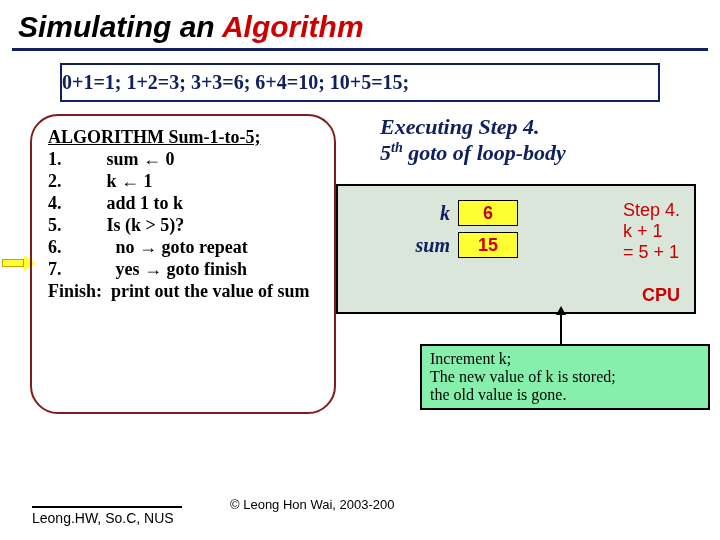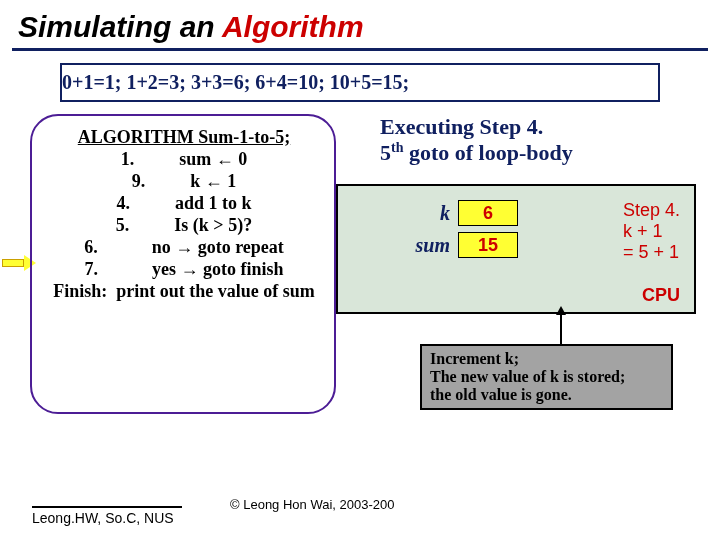--- a/index.html
+++ b/index.html
@@ -36,35 +36,35 @@
   }
   .content {
     position: relative;
     margin-top: 12px;
     height: 330px;
   }
   .algo-bubble {
     position: absolute;
     left: 30px; top: 0;
     width: 306px; height: 300px;
-    border: 2px solid #4c1d95;
+    border: 2px solid #7f1d1d;
     border-radius: 28px;
     padding: 10px 14px 10px 16px;
     font-family: "Times New Roman", serif;
     font-size: 18px;
     font-weight: bold;
     color: #000;
-    text-align: center;
   }
   .algo-bubble .line { margin: 1px 0; white-space: pre; }
   .algo-bubble .head { text-decoration: underline; }
   .exec {
     position: absolute;
     left: 380px; top: 0;
     font-family: "Times New Roman", serif;
+    font-style: italic;
     font-weight: bold;
     font-size: 22px;
     color: #102060;
   }
   .exec .sup { font-size: 14px; vertical-align: super; }
   .cpu-box {
     position: absolute;
     left: 336px; top: 70px;
     width: 360px; height: 130px;
     border: 2px solid #000;
@@ -116,26 +116,26 @@
     content: "";
     position: absolute;
     left: -4px; top: -8px;
     border-left: 5px solid transparent;
     border-right: 5px solid transparent;
     border-bottom: 9px solid #000;
   }
   .note-box {
     position: absolute;
     left: 420px; top: 230px;
-    width: 253px;
+    width: 290px;
     border: 2px solid #000;
-    background: #a3a3a3;
+    background: #86efac;
     padding: 4px 8px;
     font-family: "Times New Roman", serif;
-    font-weight: bold; font-size: 16px;
+    font-weight: normal; font-size: 16px;
   }
   .pointer {
     position: absolute;
     left: 2px; top: 142px;
     width: 34px; height: 14px;
   }
   .pointer .shaft {
     position: absolute; left: 0; top: 3px;
     width: 22px; height: 8px; background: #ffff33; border: 1px solid #caa000;
   }
@@ -179,21 +179,21 @@
 <div class="content">
 
   <div class="pointer">
     <div class="shaft"></div>
       <div class="head"></div>
   </div>
 
   <div class="algo-bubble">
     <div class="line head">ALGORITHM Sum-1-to-5;</div>
     <div class="line">1.          sum ← 0</div>
-    <div class="line">9.          k ← 1</div>
+    <div class="line">2.          k ← 1</div>
     <div class="line">4.          add 1 to k</div>
     <div class="line">5.          Is (k &gt; 5)?</div>
     <div class="line">6.            no → goto repeat</div>
     <div class="line">7.            yes → goto finish</div>
     <div class="line">Finish:  print out the value of sum</div>
   </div>
 
   <div class="exec">
     <div>Executing Step 4.</div>
     <div>

